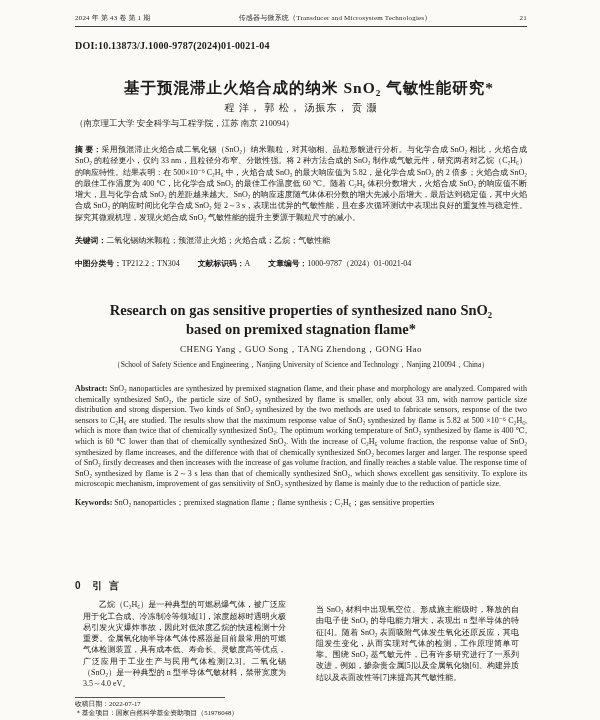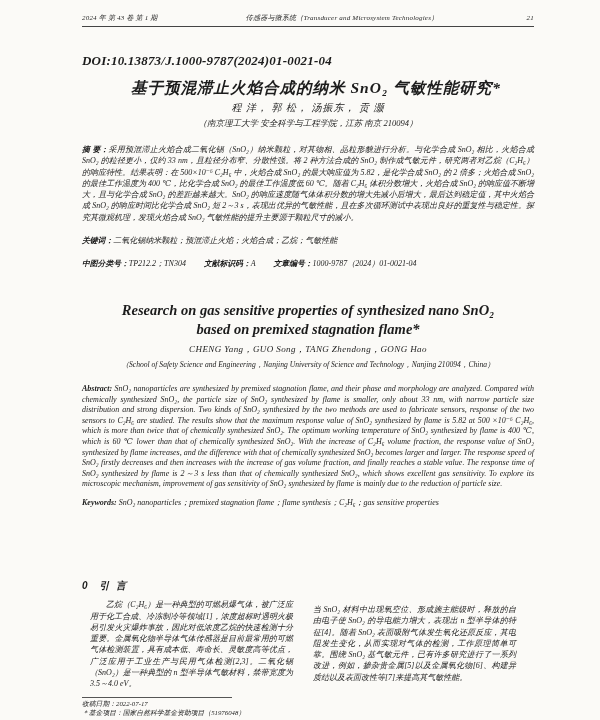--- a/index.html
+++ b/index.html
@@ -9,35 +9,35 @@
     background: #efeeea;
     font-family: "Liberation Serif", "DejaVu Serif", serif;
     color: #1c1c1c;
     overflow: hidden;
   }
   .page {
     position: relative;
     width: 600px; height: 720px;
     background: #fbfaf7;
   }
-  .abs { position: absolute; left: 82px; width: 452px; font-style: italic; }
+  .abs { position: absolute; left: 75px; width: 452px; }
 
   
   .jheader {
     top: 13px;
     display: flex; justify-content: space-between; align-items: baseline;
     font-size: 7px; color: #2a2a2a; letter-spacing: .2px;
   }
   .header-rule { top: 26px; border-top: 1px solid #444; height: 0; }
-  .doi { top: 40px; font-weight: bold; font-size: 13px; letter-spacing: .2px; margin-top: 13px; }
+  .doi { top: 40px; font-weight: bold; font-size: 10px; letter-spacing: .2px; }
 
   
   .cn-title { top: 70px; text-align: center; font-size: 15.5px; font-weight: bold; margin: 8px; letter-spacing: 1px; }
   .cn-authors { top: 101px; text-align: center; font-size: 10px; letter-spacing: 1px; }
-  .cn-affil { top: 118px; text-align: center; font-size: 8.5px; color: #222; }
+  .cn-affil { top: 118px; text-align: left; font-size: 8.5px; color: #222; }
 
   
   .cn-meta { top: 144px; font-size: 8px; line-height: 11.3px; }
   .cn-meta p { margin: 0; text-align: justify; }
   .cn-meta p + p { margin-top: 12px; }
   .cn-meta b { font-family: "Liberation Sans", "DejaVu Sans", sans-serif; font-size: 7.8px; }
   .clc-gap { display: inline-block; width: 18px; }
 
   
   .en-head { top: 301px; text-align: center; }
@@ -46,21 +46,21 @@
   .en-affil { margin-top: 4px; font-size: 7.6px; color: #222; }
 
   
   .en-meta { top: 384px; font-size: 8px; line-height: 10.6px; }
   .en-meta p { margin: 0; text-align: justify; }
   .en-meta p + p { margin-top: 8px; }
 
   
   .columns {
     top: 580px; height: 116px; overflow: hidden;
-    display: flex; gap: 4px;
+    display: flex; gap: 14px;
     font-size: 8px; line-height: 11.3px;
   }
   .col { width: 219px; }
   .col p { margin: 8px; text-align: justify; }
   .col p.indent { text-indent: 16px; }
   .section-title {
     font-family: "Liberation Sans", "DejaVu Sans", sans-serif;
     font-weight: bold; font-size: 10px; margin: 0 0 6px 0; letter-spacing: 2px;
   }
   .col-right-pad { padding-top: 16px; }

